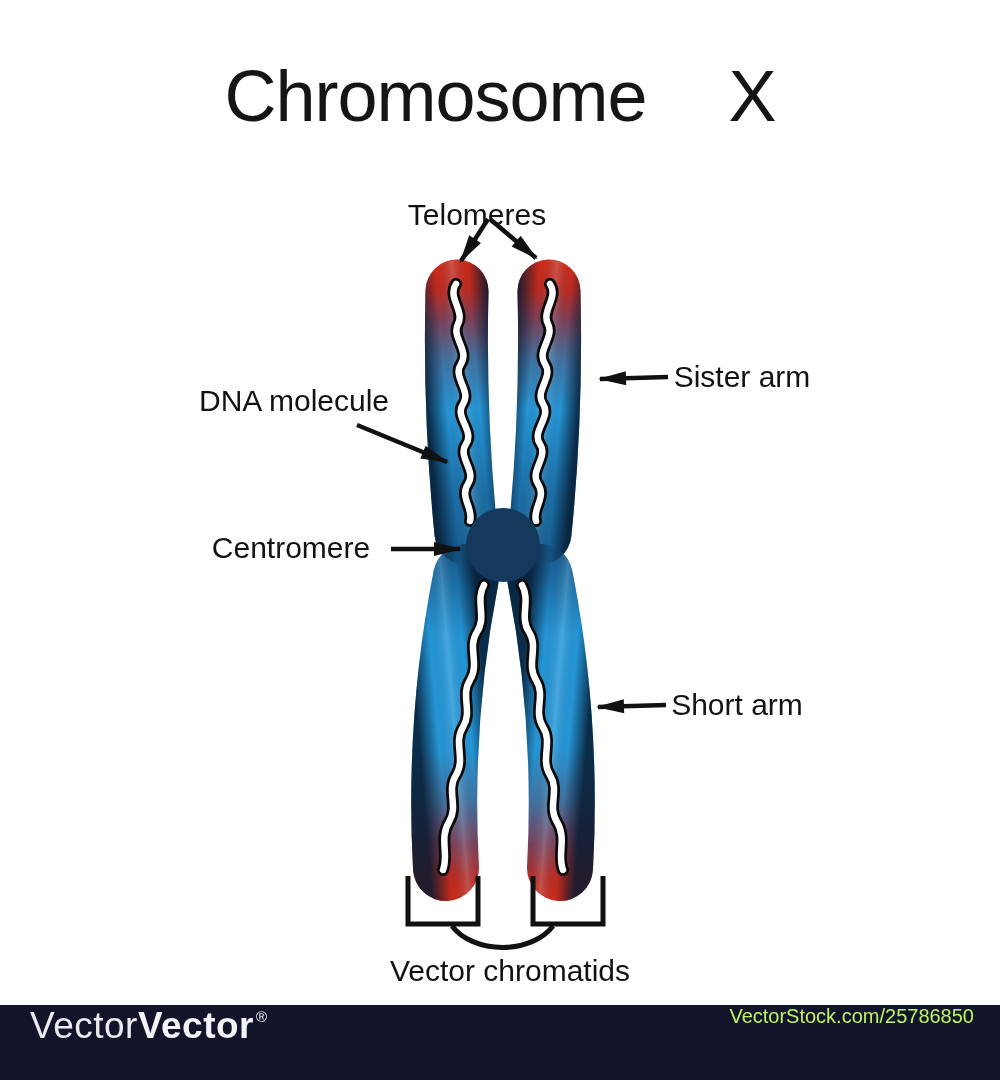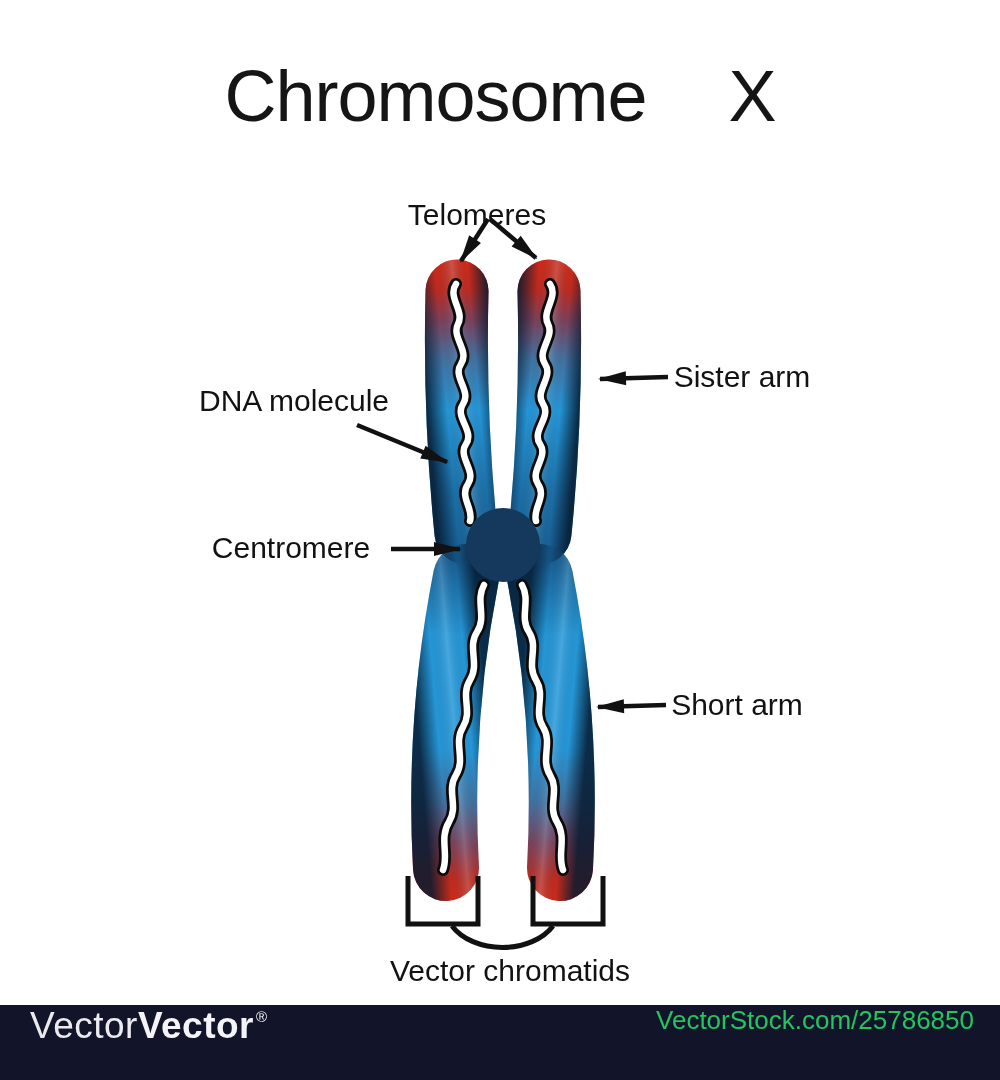--- a/index.html
+++ b/index.html
@@ -53,22 +53,22 @@
     color: #f4f4f8;
     font-size: 37px;
     letter-spacing: 0.5px;
     display: flex;
     align-items: flex-start;
   }
   .logo .light { font-weight: 400; opacity: 0.96; }
   .logo .bold  { font-weight: 700; }
   .logo .reg   { font-size: 15px; margin-top: 3px; margin-left: 2px; font-weight: 400; }
   .site-ref {
-    color: #22c55e;
-    font-size: 26px;
+    color: #bef264;
+    font-size: 20px;
     letter-spacing: 0px;
     font-weight: 400;
   }
 </style>
 </head>
 <body>
 
 <div class="stage">
 
   <svg class="diagram" width="1000" height="1080" viewBox="0 0 1000 1080">

